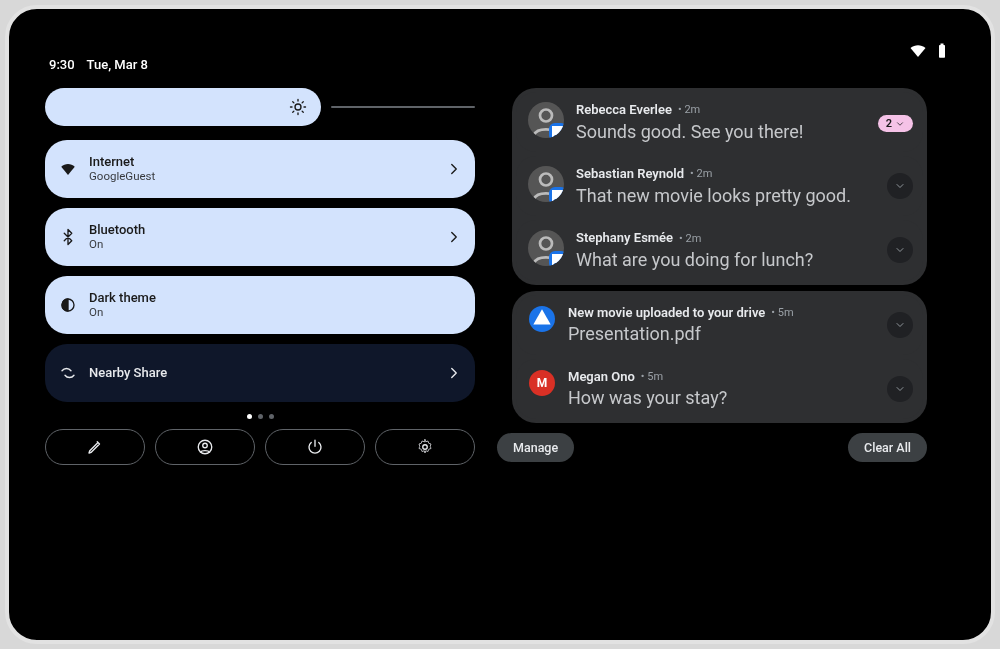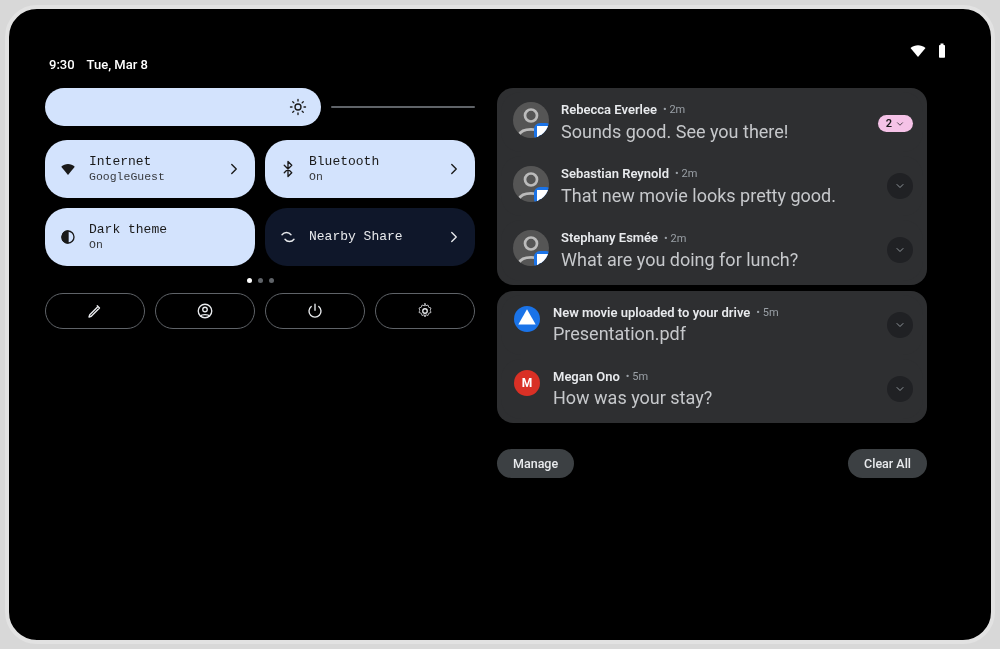--- a/index.html
+++ b/index.html
@@ -38,21 +38,21 @@
     display:flex; align-items:center; justify-content:flex-end;
     padding:0 14px;
     position:relative;
   }
   .brightness-rest {
     width: 144px; height:2px; background:#5f6368; border-radius:1px;
   }
 
   
   .tiles {
-    display:grid; grid-template-columns: 1fr 1fr; gap:10px;font-family:Liberation Mono, monospace;
+    display:grid; grid-template-columns: 1fr; gap:10px;
   }
   .tile {
     background:#0f172a; color:#e8eaed;
     border-radius:22px; height:58px;
     display:flex; align-items:center;
     padding:0 14px; gap:12px;
     position:relative;
   }
   .tile.active { background:#d3e3fd; color:#1a1a1a; }
   .tile .lbl { display:flex; flex-direction:column; line-height:1.15; }
@@ -70,22 +70,23 @@
   }
   .fbtn {
     height:36px; border:1.5px solid #5f6368; border-radius:20px;
     display:flex; align-items:center; justify-content:center;
     color:#e8eaed; background:transparent;
   }
 
   
   .notif-panel { display:flex; flex-direction:column; gap:6px; }
   .ncard, .ncard-group {
-    background:#2e2f31; border-radius:16px;
+    background:#2e2f31; border-radius:24px;
     padding:4px;
+    margin-left:15px;
   }
   .nrow {
     background:#2e2f31;
     border-radius:20px;
     padding:10px 12px;
     display:flex; align-items:flex-start; gap:12px;
     position:relative;
   }
   .nrow + .nrow { margin-top:4px; }
   .avatar {
@@ -113,21 +114,21 @@
   .chip {
     background:#f5c2e7; color:#1a1a1a;
     border-radius:12px; padding:2px 8px; font-size:11px; font-weight:600;
     display:inline-flex; align-items:center; gap:3px;
   }
   .expand {
     width:26px; height:26px; border-radius:50%; background:#202124;
     display:flex; align-items:center; justify-content:center;
   }
   .nfooter {
-    display:flex; justify-content:space-between; margin-top:20px;
+    display:flex; justify-content:space-between; margin-top:4px;
   }
   .pillbtn {
     background:#3c4043; color:#e8eaed;
     border-radius:18px; padding:7px 16px; font-size:12.5px; font-weight:500;
   }
 
   
   svg { stroke:currentColor; fill:none; stroke-width:1.8; stroke-linecap:round; stroke-linejoin:round; }
   .fillicon svg { fill:currentColor; stroke:none; }
 </style>

